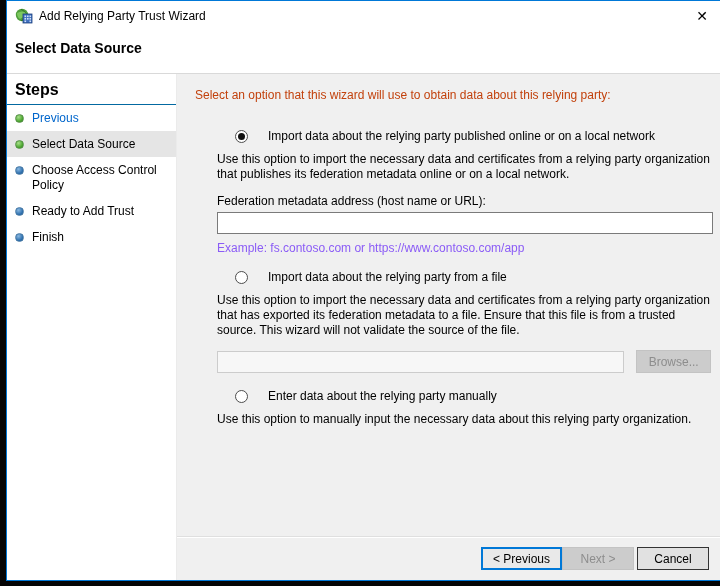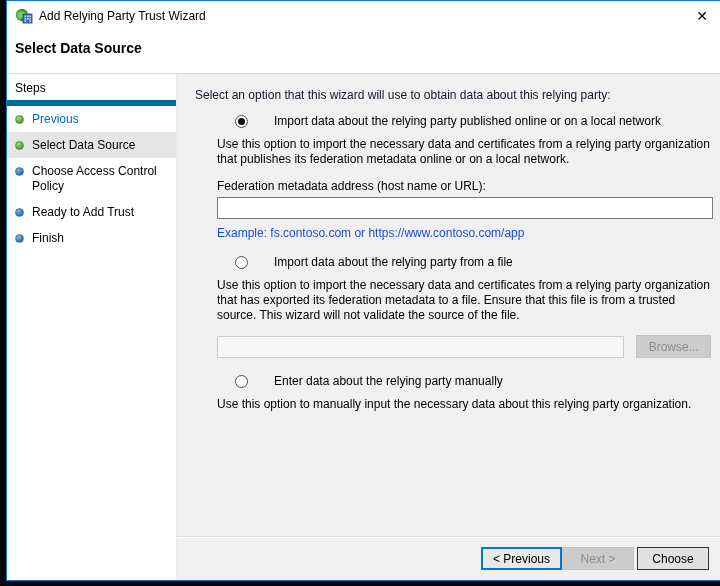--- a/index.html
+++ b/index.html
@@ -24,46 +24,46 @@
   .close-btn { margin-left: auto; width: 34px; height: 28px; display: flex; align-items: center; justify-content: center; font-size: 14px; color: #000; cursor: default; }
 
   
   .page-heading { padding: 9px 8px 0 8px; font-size: 14px; font-weight: bold; color: #000; height: 42px; flex: 0 0 auto; }
 
   
   .body { flex: 1 1 auto; display: flex; border-top: 1px solid #d9d9d9; min-height: 0; }
 
   
   .sidebar { width: 170px; flex: 0 0 auto; background: #ffffff; border-right: 1px solid #ebebeb; }
-  .steps-heading { font-weight: normal; font-size: 12px; color: #000; padding: 7px 8px 5px 8px; border-bottom: 6px solid #0369a1; }
+  .steps-heading { font-weight: bold; font-size: 16px; color: #000; padding: 7px 8px 5px 8px; border-bottom: 1px solid #0369a1; }
   .step-item { display: flex; gap: 8px; padding: 6px 8px 5px 8px; line-height: 15px; cursor: default; }
   .step-item.current { background: #e5e5e5; }
   .bullet { width: 9px; height: 9px; border-radius: 50%; flex: 0 0 auto; margin-top: 3px; }
   .bullet.green { background: radial-gradient(circle at 35% 30%, #a8e08a, #4aa52e 65%, #2f7d1d); border: 1px solid #579149; }
   .bullet.blue  { background: radial-gradient(circle at 35% 30%, #8ab8e0, #2d6fae 65%, #1c5489); border: 1px solid #4a7ba6; }
   .step-label { color: #000; }
   .step-item.link .step-label { color: #0066cc; }
 
   
   .main { flex: 1 1 auto; background: #f0f0f0; display: flex; flex-direction: column; min-width: 0; }
   .content { padding: 14px 14px 0 18px; flex: 1 1 auto; }
-  .intro { margin-bottom: 12px; color: #0f172a; }
-  .radio-row { display: flex; align-items: flex-start; gap: 26px; margin-bottom: 9px; cursor: default; padding-left: 40px; }
+  .intro { margin-bottom: 27px; color: #c2410c; }
+  .radio-row { display: flex; align-items: flex-start; gap: 20px; margin-bottom: 9px; cursor: default; padding-left: 40px; }
   .radio { width: 13px; height: 13px; border: 1px solid #4d4d4d; border-radius: 50%; background: #ffffff; flex: 0 0 auto; margin-top: 1px; position: relative; }
   .radio.checked::after { content: ""; position: absolute; left: 2px; top: 2px; width: 7px; height: 7px; border-radius: 50%; background: #111111; }
   .radio-label { color: #000; }
   .indent { margin-left: 22px; }
   .desc { max-width: 506px; line-height: 15px; color: #000; margin-bottom: 12px; }
   .field-label { margin-bottom: 4px; color: #000; }
   .text-input {
     width: 496px; height: 22px; border: 1px solid #7a7a7a; background: #ffffff;
     font-family: "Liberation Sans", sans-serif; font-size: 12px; padding: 0 4px; display: block;
   }
   .text-input:disabled { background: #f7f7f7; border: 1px solid #cccccc; }
-  .example { margin-top: 7px; margin-bottom: 15px; color: #1d4ed8; }
+  .example { margin-top: 7px; margin-bottom: 15px; color: #8b5cf6; }
   .file-row { display: flex; align-items: center; margin-left: 22px; margin-bottom: 16px; }
   .file-row .text-input { width: 410px; }
   .btn {
     height: 23px; min-width: 72px; padding: 0 10px; font-family: "Liberation Sans", sans-serif;
     font-size: 12px; color: #000; background: #e1e1e1; border: 1px solid #adadad; cursor: default;
   }
   .btn:disabled { background: #cccccc; border-color: #c3c3c3; color: #8d8d8d; }
   .browse-btn { margin-left: 12px; width: 75px; }
 
   
@@ -162,19 +162,19 @@
             <span class="radio"></span>
             <span class="radio-label">Enter data about the relying party manually</span>
           </div>
           <div class="desc indent">Use this option to manually input the necessary data about this relying party organization.</div>
 
         </div>
 
         <div class="footer">
           <button class="btn previous">&lt; Previous</button>
           <button class="btn" disabled="">Next &gt;</button>
-          <button class="btn cancel">Choose</button>
+          <button class="btn cancel">Cancel</button>
         </div>
       </div>
 
     </div>
   </div>
 </div>
 
 </body></html>

